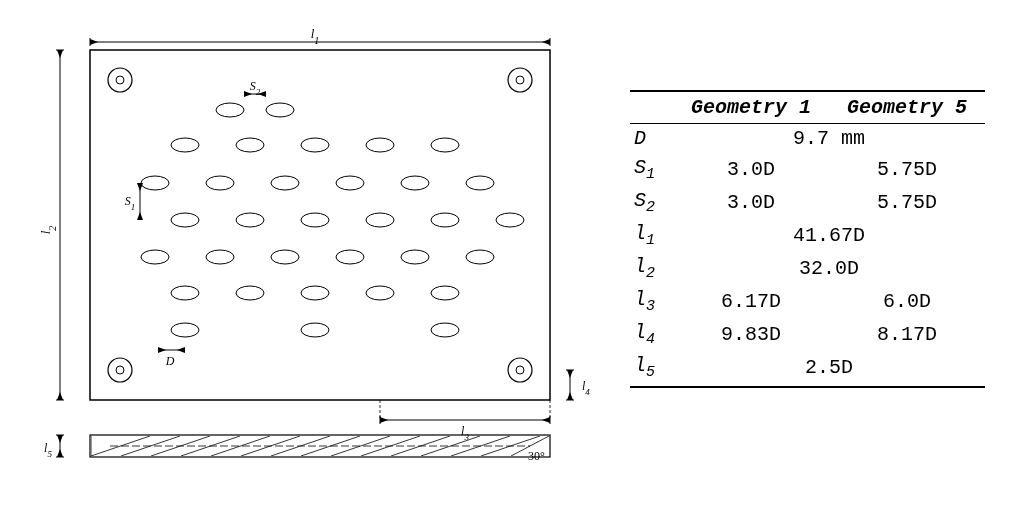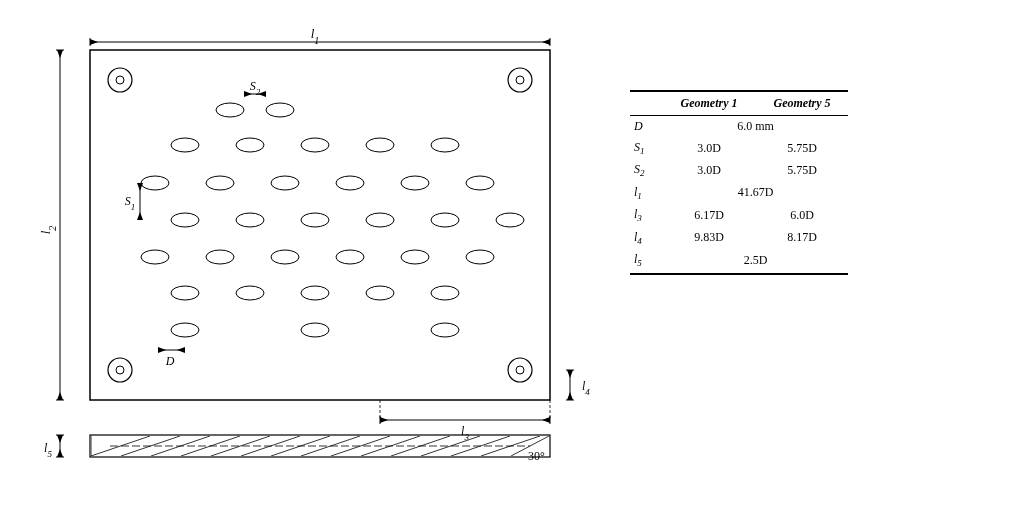--- a/index.html
+++ b/index.html
@@ -33,22 +33,22 @@
 
     
     .table-area {
       flex: 1;
       padding-top: 80px;
       padding-left: 20px;
     }
 
     table.geom-table {
       border-collapse: collapse;
-      font-size: 12px;
-      font-family: Liberation Serif, serif;
+      font-size: 20px;
+      font-family: Liberation Mono, monospace;
     }
 
     table.geom-table thead tr th {
       border-top: 2px solid #000;
       border-bottom: 1.5px solid #000;
       padding: 4px 18px;
       font-weight: bold;
       font-style: italic;
       text-align: center;
     }
@@ -232,40 +232,44 @@
         <tr>
           <th></th>
           <th>Geometry 1</th>
           <th>Geometry 5</th>
         </tr>
       </thead>
       <tbody>
 
         <tr>
           <td class="col-label">D</td>
-          <td colspan="2">6.0 mm</td>
+          <td colspan="2">9.7 mm</td>
         </tr>
 
         <tr>
           <td class="col-label">S<sub>1</sub></td>
           <td>3.0D</td>
           <td>5.75D</td>
         </tr>
 
         <tr>
           <td class="col-label">S<sub>2</sub></td>
           <td>3.0D</td>
           <td>5.75D</td>
         </tr>
 
         <tr>
           <td class="col-label">l<sub>1</sub></td>
           <td colspan="2">41.67D</td>
         </tr>
 
+        <tr>
+          <td class="col-label">l<sub>2</sub></td>
+          <td colspan="2">32.0D</td>
+        </tr>
 
         <tr>
           <td class="col-label">l<sub>3</sub></td>
           <td>6.17D</td>
           <td>6.0D</td>
         </tr>
 
         <tr>
           <td class="col-label">l<sub>4</sub></td>
           <td>9.83D</td>

